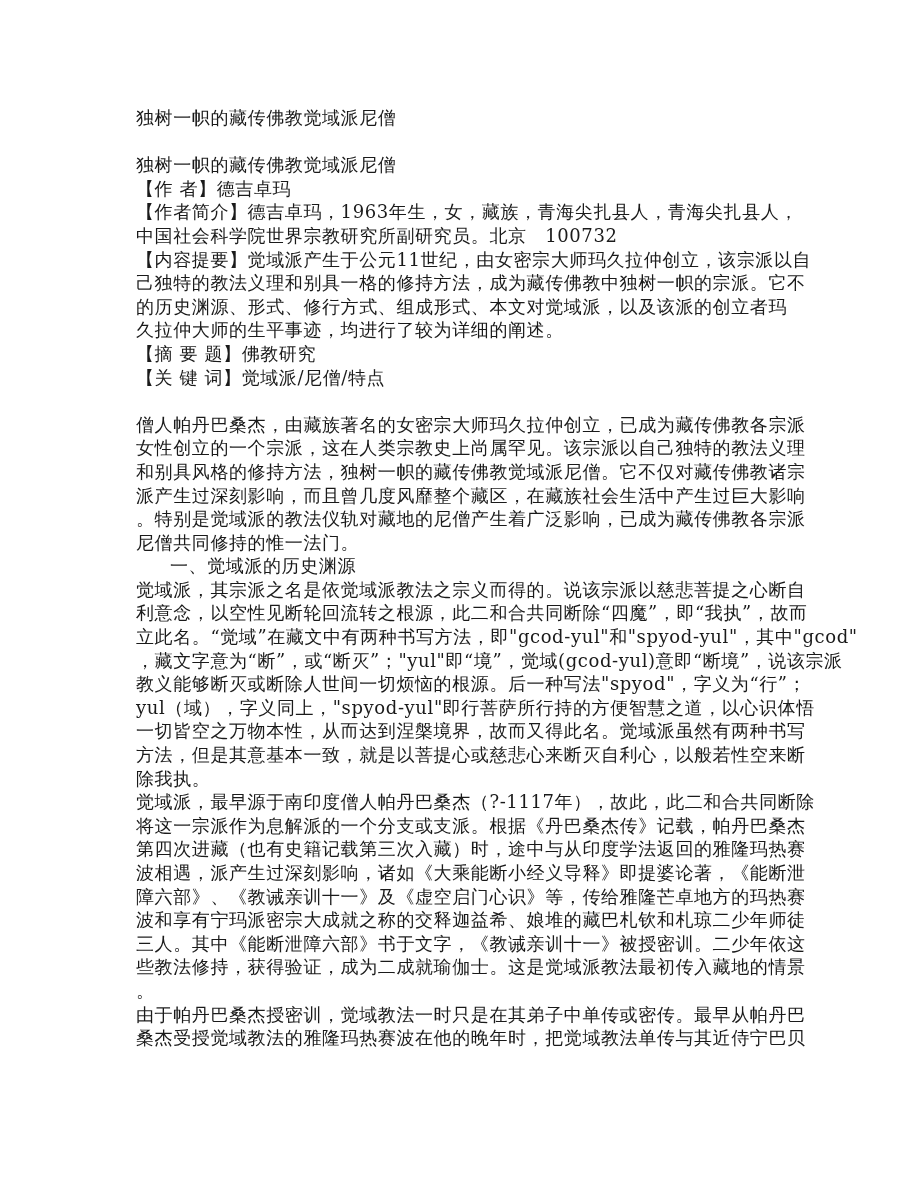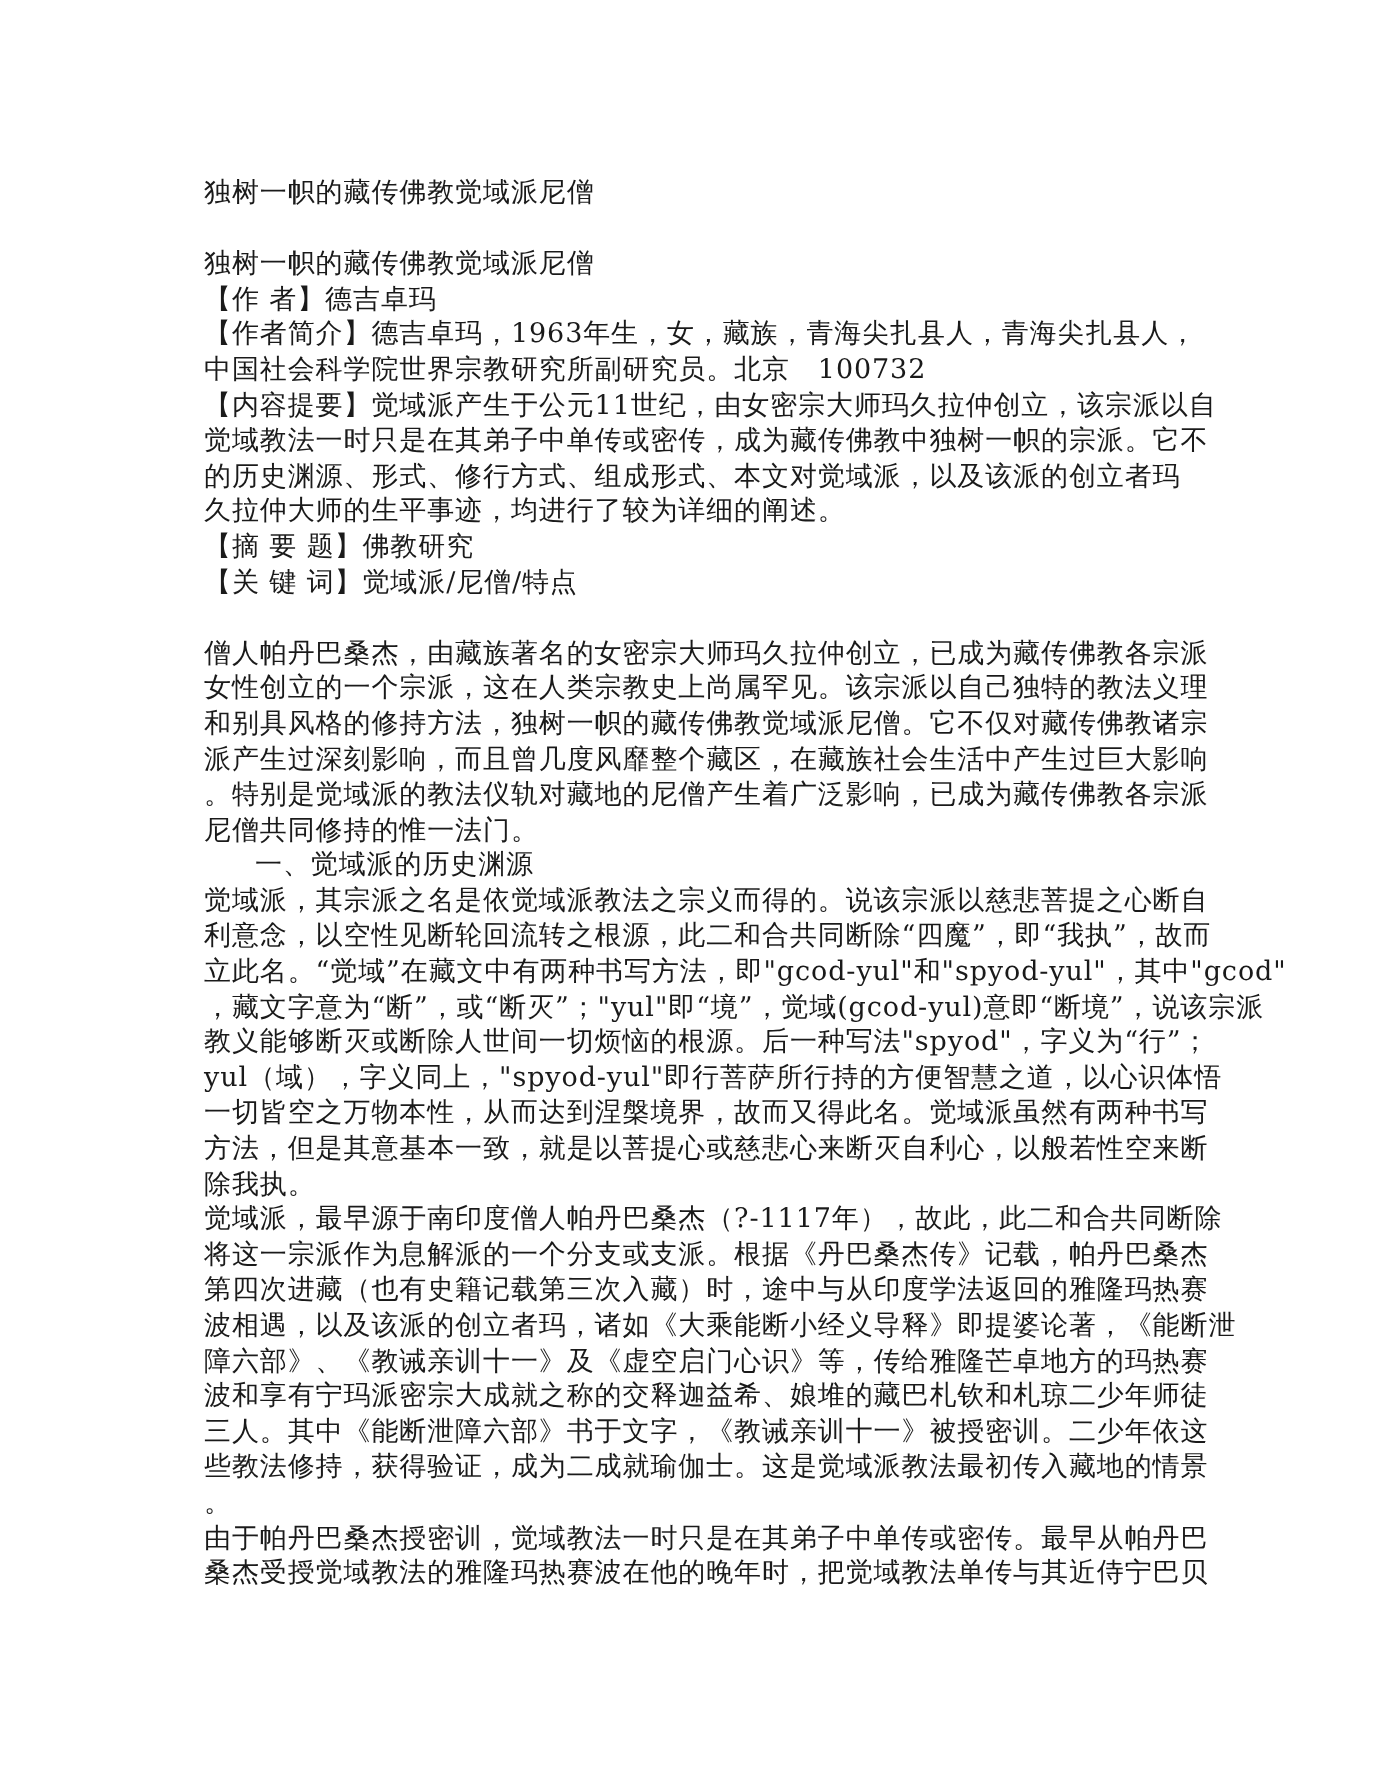--- a/index.html
+++ b/index.html
@@ -1,18 +1,18 @@
 <!DOCTYPE html>
 <html><head>
 <meta charset="utf-8">
 <style>
   html, body { margin: 0; padding: 0; background: #ffffff; }
   body { width: 920px; height: 1191px; position: relative; overflow: hidden; }
   .page {
-    position: absolute; left: 136px; top: 117px; width: 660px;
+    position: absolute; left: 136px; top: 106px; width: 660px;
     font-family: "DejaVu Serif", "Liberation Serif", serif;
     font-size: 18px; line-height: 23.6px; color: #1a1a1a;
     letter-spacing: 0.6px;
   }
   .line { white-space: nowrap; height: 23.6px; }
   .blank { height: 23.6px; }
   .indent { padding-left: 34px; }
 </style>
 </head>
 <body>
@@ -20,21 +20,21 @@
 <div class="page">
   <div class="line">独树一帜的藏传佛教觉域派尼僧</div>
   <div class="blank"></div>
 
   <div class="line">独树一帜的藏传佛教觉域派尼僧</div>
   <div class="line">【作 者】德吉卓玛</div>
   <div class="line">【作者简介】德吉卓玛，1963年生，女，藏族，青海尖扎县人，青海尖扎县人，</div>
   <div class="line">中国社会科学院世界宗教研究所副研究员。北京　100732</div>
 
   <div class="line">【内容提要】觉域派产生于公元11世纪，由女密宗大师玛久拉仲创立，该宗派以自</div>
-  <div class="line">觉域教法一时只是在其弟子中单传或密传，成为藏传佛教中独树一帜的宗派。它不</div>
+  <div class="line">己独特的教法义理和别具一格的修持方法，成为藏传佛教中独树一帜的宗派。它不</div>
   <div class="line">的历史渊源、形式、修行方式、组成形式、本文对觉域派，以及该派的创立者玛</div>
   <div class="line">久拉仲大师的生平事迹，均进行了较为详细的阐述。</div>
 
   <div class="line">【摘 要 题】佛教研究</div>
   <div class="line">【关 键 词】觉域派/尼僧/特点</div>
   <div class="blank"></div>
 
   <div class="line">僧人帕丹巴桑杰，由藏族著名的女密宗大师玛久拉仲创立，已成为藏传佛教各宗派</div>
   <div class="line">女性创立的一个宗派，这在人类宗教史上尚属罕见。该宗派以自己独特的教法义理</div>
   <div class="line">和别具风格的修持方法，独树一帜的藏传佛教觉域派尼僧。它不仅对藏传佛教诸宗</div>
@@ -50,21 +50,21 @@
   <div class="line">，藏文字意为“断”，或“断灭”；"yul"即“境”，觉域(gcod-yul)意即“断境”，说该宗派</div>
   <div class="line">教义能够断灭或断除人世间一切烦恼的根源。后一种写法"spyod"，字义为“行”；</div>
   <div class="line">yul（域），字义同上，"spyod-yul"即行菩萨所行持的方便智慧之道，以心识体悟</div>
   <div class="line">一切皆空之万物本性，从而达到涅槃境界，故而又得此名。觉域派虽然有两种书写</div>
   <div class="line">方法，但是其意基本一致，就是以菩提心或慈悲心来断灭自利心，以般若性空来断</div>
   <div class="line">除我执。</div>
 
   <div class="line">觉域派，最早源于南印度僧人帕丹巴桑杰（?-1117年），故此，此二和合共同断除</div>
   <div class="line">将这一宗派作为息解派的一个分支或支派。根据《丹巴桑杰传》记载，帕丹巴桑杰</div>
   <div class="line">第四次进藏（也有史籍记载第三次入藏）时，途中与从印度学法返回的雅隆玛热赛</div>
-  <div class="line">波相遇，以及该派的创立者玛，诸如《大乘能断小经义导释》即提婆论著，《能断泄</div>
+  <div class="line">波相遇，派产生过深刻影响，诸如《大乘能断小经义导释》即提婆论著，《能断泄</div>
   <div class="line">障六部》、《教诫亲训十一》及《虚空启门心识》等，传给雅隆芒卓地方的玛热赛</div>
   <div class="line">波和享有宁玛派密宗大成就之称的交释迦益希、娘堆的藏巴札钦和札琼二少年师徒</div>
   <div class="line">三人。其中《能断泄障六部》书于文字，《教诫亲训十一》被授密训。二少年依这</div>
   <div class="line">些教法修持，获得验证，成为二成就瑜伽士。这是觉域派教法最初传入藏地的情景</div>
   <div class="line">。</div>
 
   <div class="line">由于帕丹巴桑杰授密训，觉域教法一时只是在其弟子中单传或密传。最早从帕丹巴</div>
   <div class="line">桑杰受授觉域教法的雅隆玛热赛波在他的晚年时，把觉域教法单传与其近侍宁巴贝</div>
 </div>
 

